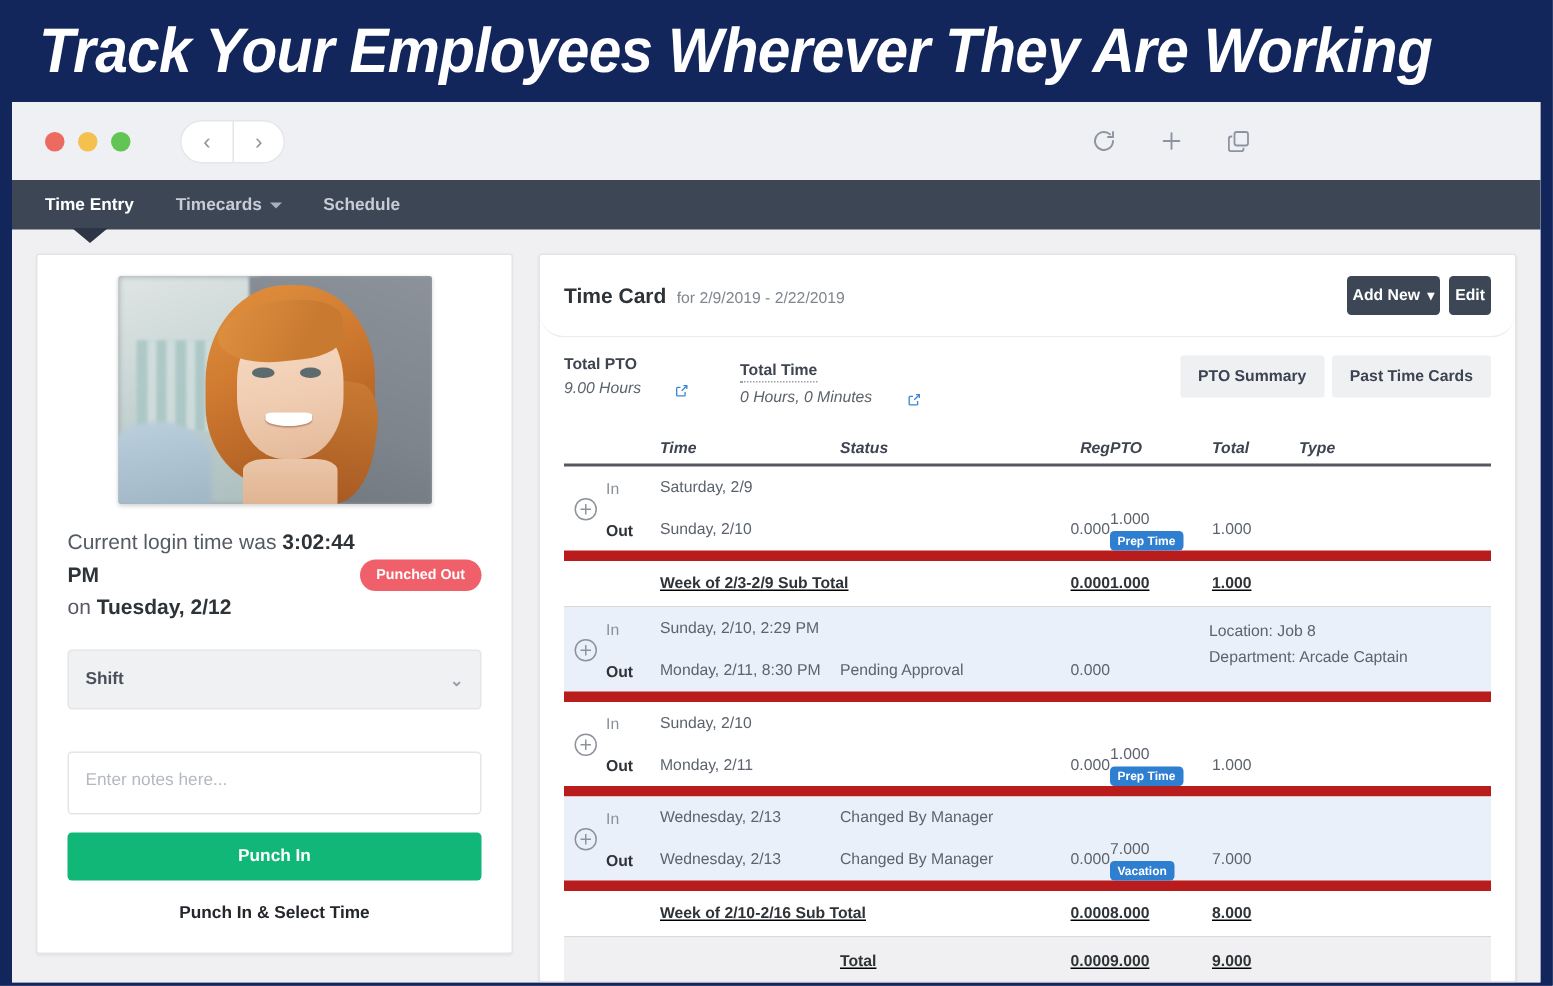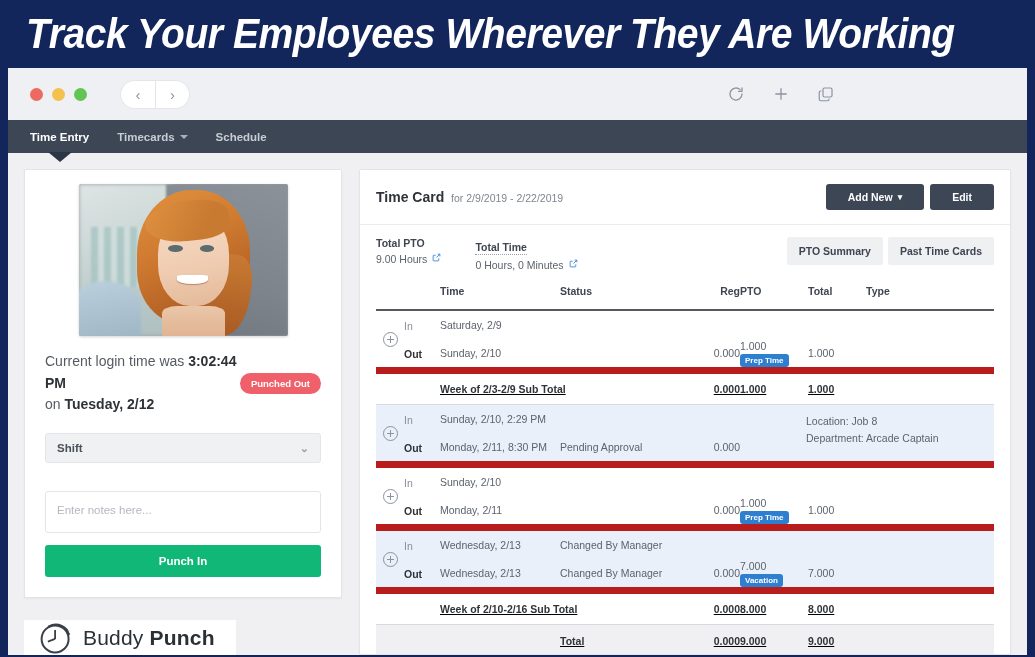--- a/index.html
+++ b/index.html
@@ -214,21 +214,21 @@
     color: #ffffff;
     font-size: 9.5px;
     font-weight: bold;
     padding: 5px 11px;
     border-radius: 11px;
     white-space: nowrap;
   }
 
   .select-box {
     margin-top: 17px;
-    height: 30px;
+    height: 40px;
     background: #f0f1f3;
     border: 1px solid #e4e5e8;
     border-radius: 3px;
     display: flex; align-items: center;
     padding: 0 11px;
     font-size: 11.5px;
     color: #4a5059;
     font-weight: bold;
   }
   .select-box .chev { margin-left: auto; color: #9aa0aa; font-size: 11px; }
@@ -288,61 +288,63 @@
     border-radius: 2px;
     display: flex; flex-direction: column;
     overflow: hidden;
     box-shadow: 0 1px 2px rgba(0,0,0,0.05);
   }
 
   .tc-head {
     display: flex; align-items: center;
     padding: 14px 16px;
     border-bottom: 1px solid #ececee;
+    border-radius: 16px;
   }
   .tc-title { font-size: 14px; font-weight: bold; color: #2e3338; }
   .tc-title .sub { font-size: 10.5px; font-weight: normal; color: #80868f; margin-left: 3px; }
   .tc-head-btns { margin-left: auto; display: flex; gap: 6px; }
   .btn-dark {
     background: #3c4655; color: #ffffff;
     font-size: 10.5px; font-weight: bold;
-    padding: 7px 22px; border-radius: 3px;
+    padding: 7px 4px; border-radius: 3px;
     display: flex; align-items: center; gap: 5px;
     border: none; font-family: inherit; cursor: pointer;
     white-space: nowrap;
   }
   .btn-dark .chev { font-size: 9px; }
 
   .tc-sub {
     display: flex; align-items: flex-start;
     padding: 12px 16px 14px 16px;
   }
   .stat { margin-right: 34px; }
   .stat-label { font-size: 10.5px; font-weight: bold; color: #3f4550; }
   .stat-label.dotted { border-bottom: 1px dotted #9aa0aa; padding-bottom: 1px; display: inline-block; }
   .stat-value {
     font-size: 10.5px; color: #5c636c; margin-top: 4px;
-    display: flex; align-items: flex-start; gap: 5px;
+    display: flex; align-items: flex-end; gap: 23px; font-style: italic;
   }
   .ext-icon { width: 9px; height: 9px; display: block; }
   .tc-sub-btns { margin-left: auto; display: flex; gap: 5px; }
   .btn-light {
     background: #eff0f2; color: #3c4454;
     font-size: 10.5px; font-weight: bold;
     padding: 8px 12px; border-radius: 2px;
     border: none; font-family: inherit; cursor: pointer;
     white-space: nowrap;
   }
 
   
   .tc-table { flex: 1; padding: 0 16px; overflow: hidden; }
   .thead {
-    display: flex; align-items: flex-start;
+    display: flex; align-items: flex-end;
     height: 26px;
     border-bottom: 2px solid #55595f;
+    font-style: italic;
   }
   .th { font-size: 10.5px; font-weight: bold; color: #3f4550; padding-bottom: 4px; }
 
   .col-exp   { width: 28px; flex: none; }
   .col-io    { width: 36px; flex: none; }
   .col-time  { width: 120px; flex: none; }
   .col-status{ width: 128px; flex: none; }
   .col-reg   { width: 52px; flex: none; text-align: right; }
   .col-pto   { width: 56px; flex: none; }
   .col-total { width: 56px; flex: none; padding-left: 12px; }
@@ -485,20 +487,21 @@
             <span>Shift</span>
             <span class="chev">⌄</span>
           </div>
 
           <div class="notes-box">
             <span>Enter notes here...</span>
           </div>
 
           <button class="punch-btn">Punch In</button>
 
+          <div class="punch-link">Punch In &amp; Select Time</div>
         </div>
 
         <div class="logo-box">
           <span class="logo-mark">
             <svg viewBox="0 0 40 40" width="36" height="36" fill="none">
               <circle cx="19" cy="21" r="15" stroke="#3b3f47" stroke-width="2.2"></circle>
               <path d="M19 21 L19 11" stroke="#3b3f47" stroke-width="2"></path>
               <path d="M19 21 L11 24" stroke="#3b3f47" stroke-width="2"></path>
               <path d="M12 7 C22 2, 33 8, 34 16" stroke="#3b3f47" stroke-width="2.2" stroke-linecap="round"></path>
               <path d="M36 15 L34 17.5 L31.2 14.4 Z" fill="#3b3f47"></path>

